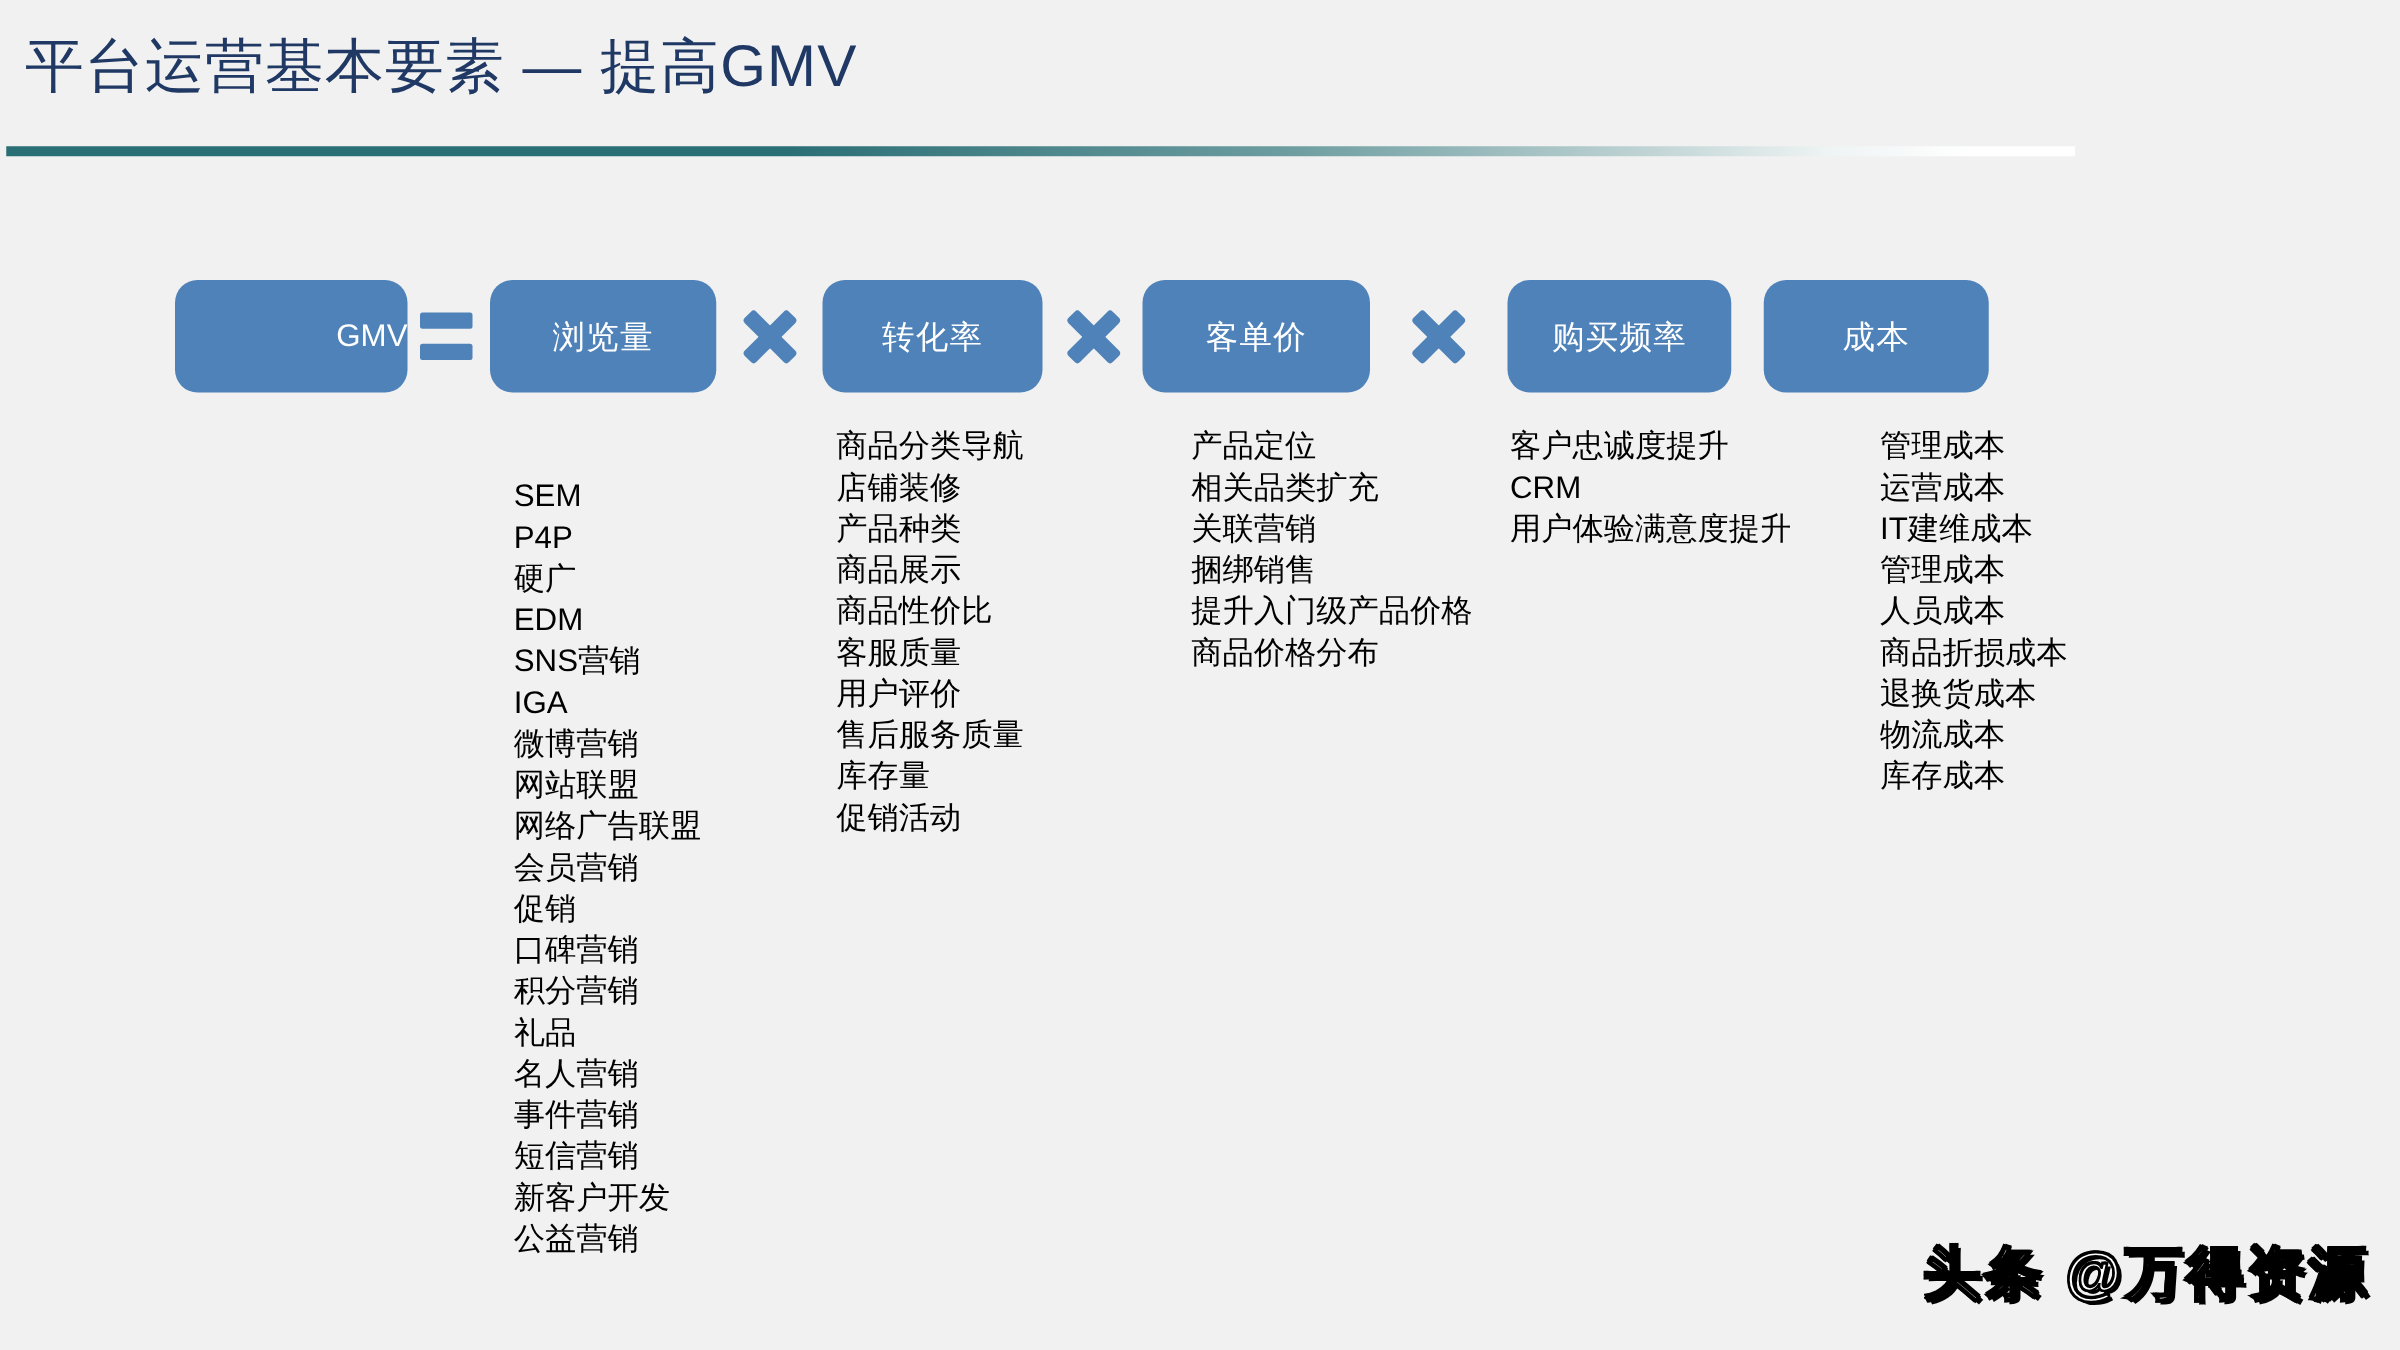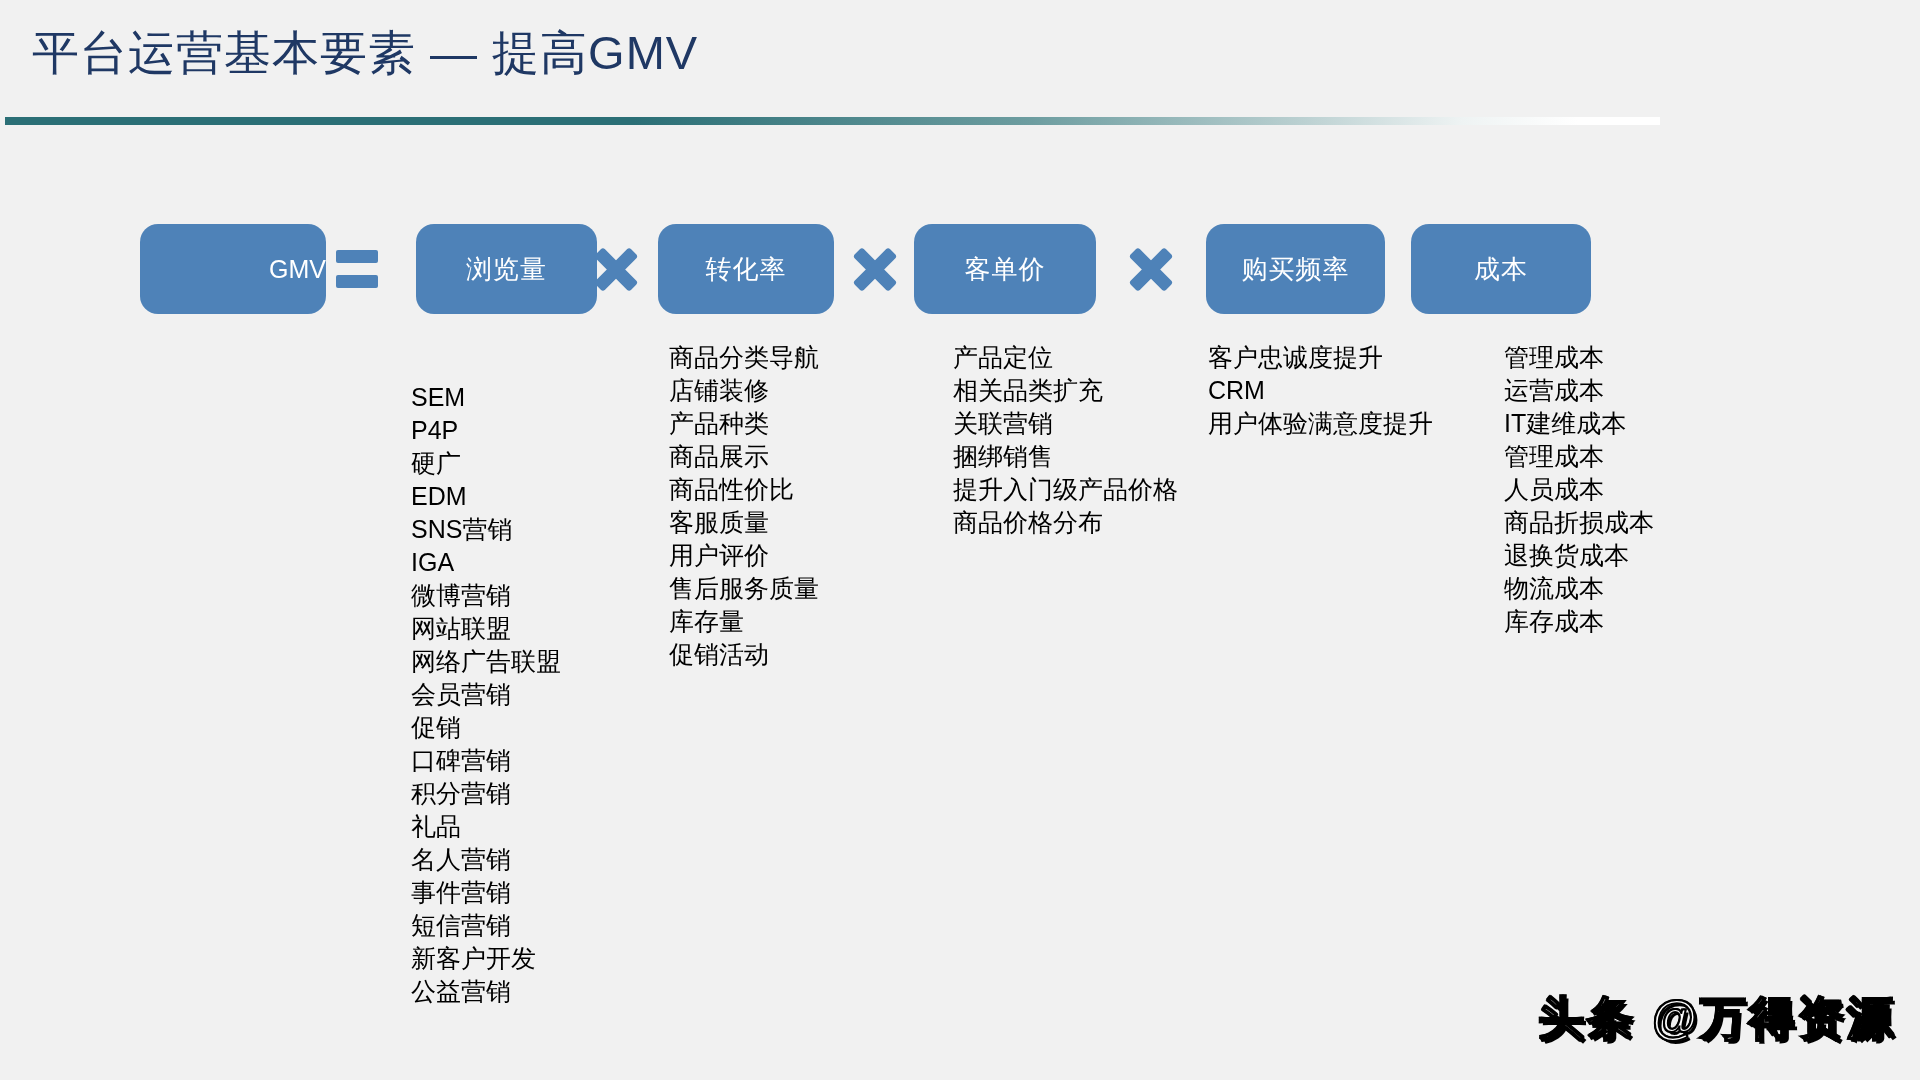--- a/index.html
+++ b/index.html
@@ -13,21 +13,20 @@
 
   
   .slide-title {
     position: absolute;
     left: 20px; top: 22px;
     font-size: 47px;
     color: #1f3864;
     font-weight: 500;
     letter-spacing: 1px;
     white-space: nowrap;
-    margin-left: 12px;
   }
   .accent-line {
     position: absolute;
     left: 5px; top: 117px;
     width: 1655px; height: 8px;
     background: linear-gradient(to right,
       #2b6f76 0%, #2b6f76 38%, #6d9da0 62%,
       #b9cfd0 78%, #eef3f3 88%, #ffffff 95%);
   }
 
@@ -38,21 +37,21 @@
     background: #4e82b8;
     border-radius: 18px;
     color: #ffffff;
     font-size: 26px;
     letter-spacing: 1px;
     display: flex;
     align-items: center;
     justify-content: center;
   }
   .box-gmv        { left: 140px;  width: 186px; font-size: 25px; letter-spacing: 0; justify-content: flex-end; }
-  .box-views      { left: 416px;  width: 181px; }
+  .box-views      { left: 392px;  width: 181px; }
   .box-conversion { left: 658px;  width: 176px; }
   .box-aov        { left: 914px;  width: 182px; }
   .box-frequency  { left: 1206px; width: 179px; }
   .box-cost       { left: 1411px; width: 180px; }
 
   
   .op {
     position: absolute;
     top: 224px; height: 90px;
     display: flex; align-items: center; justify-content: center;

